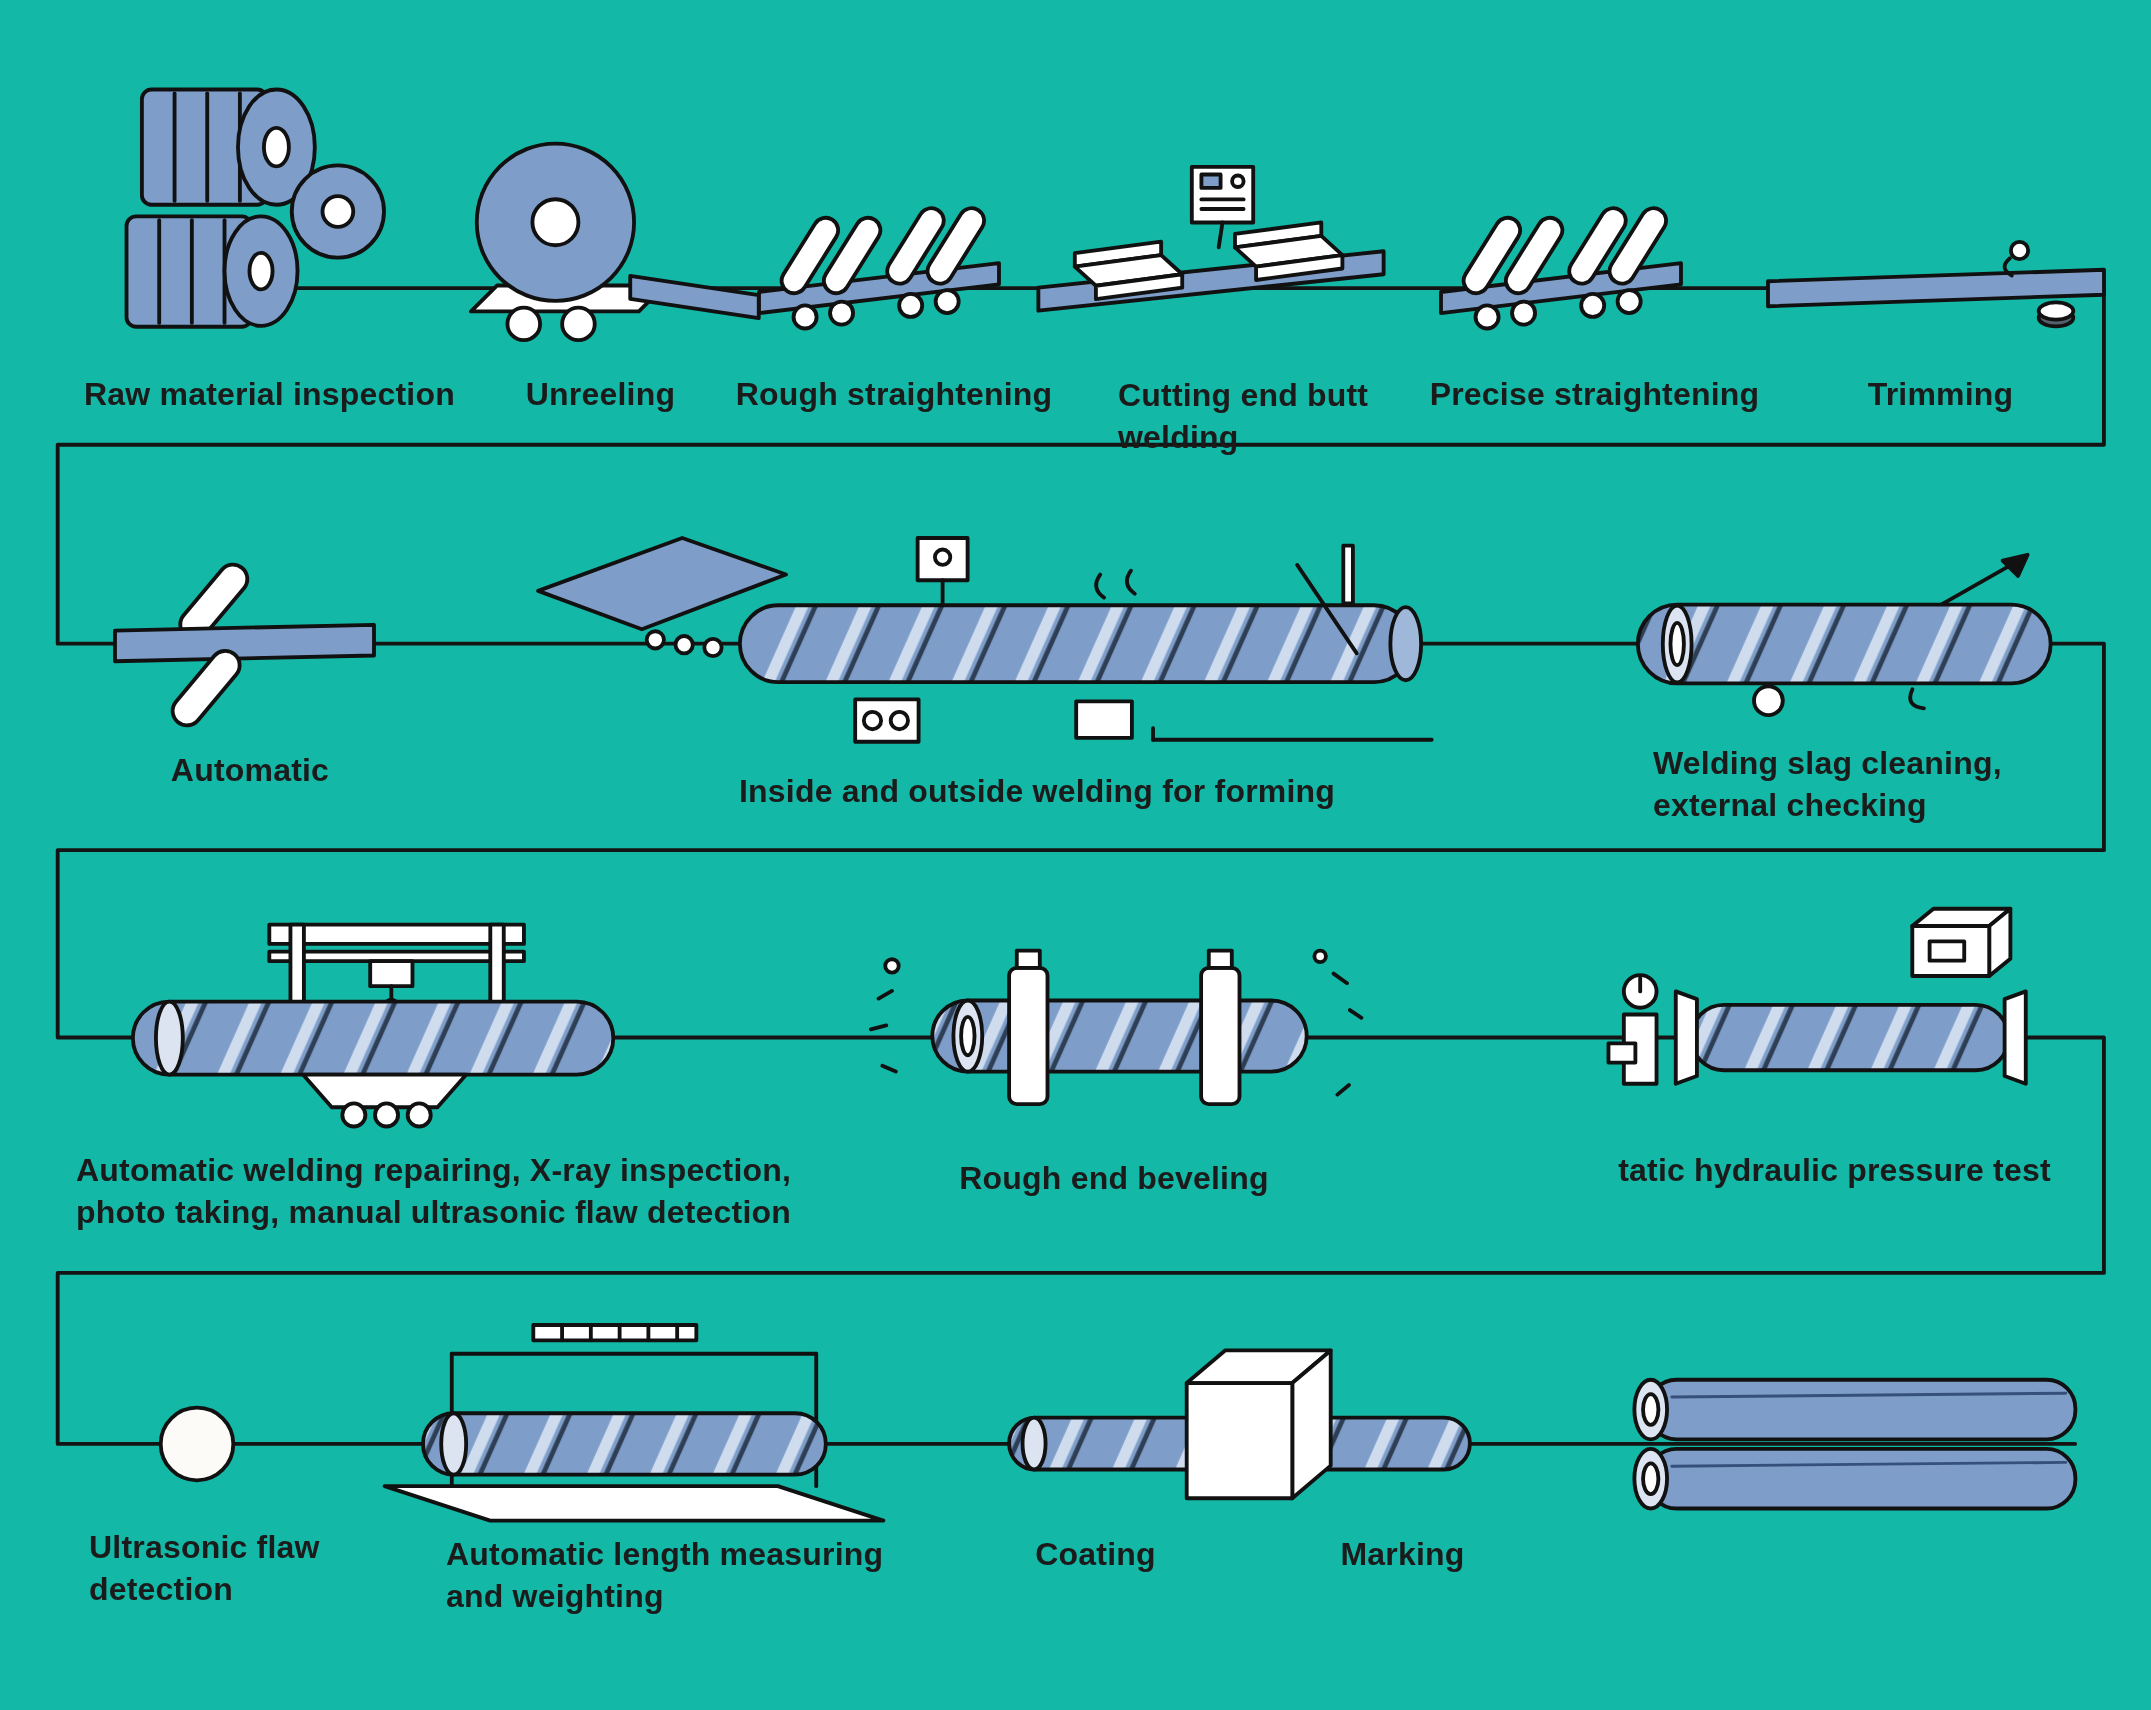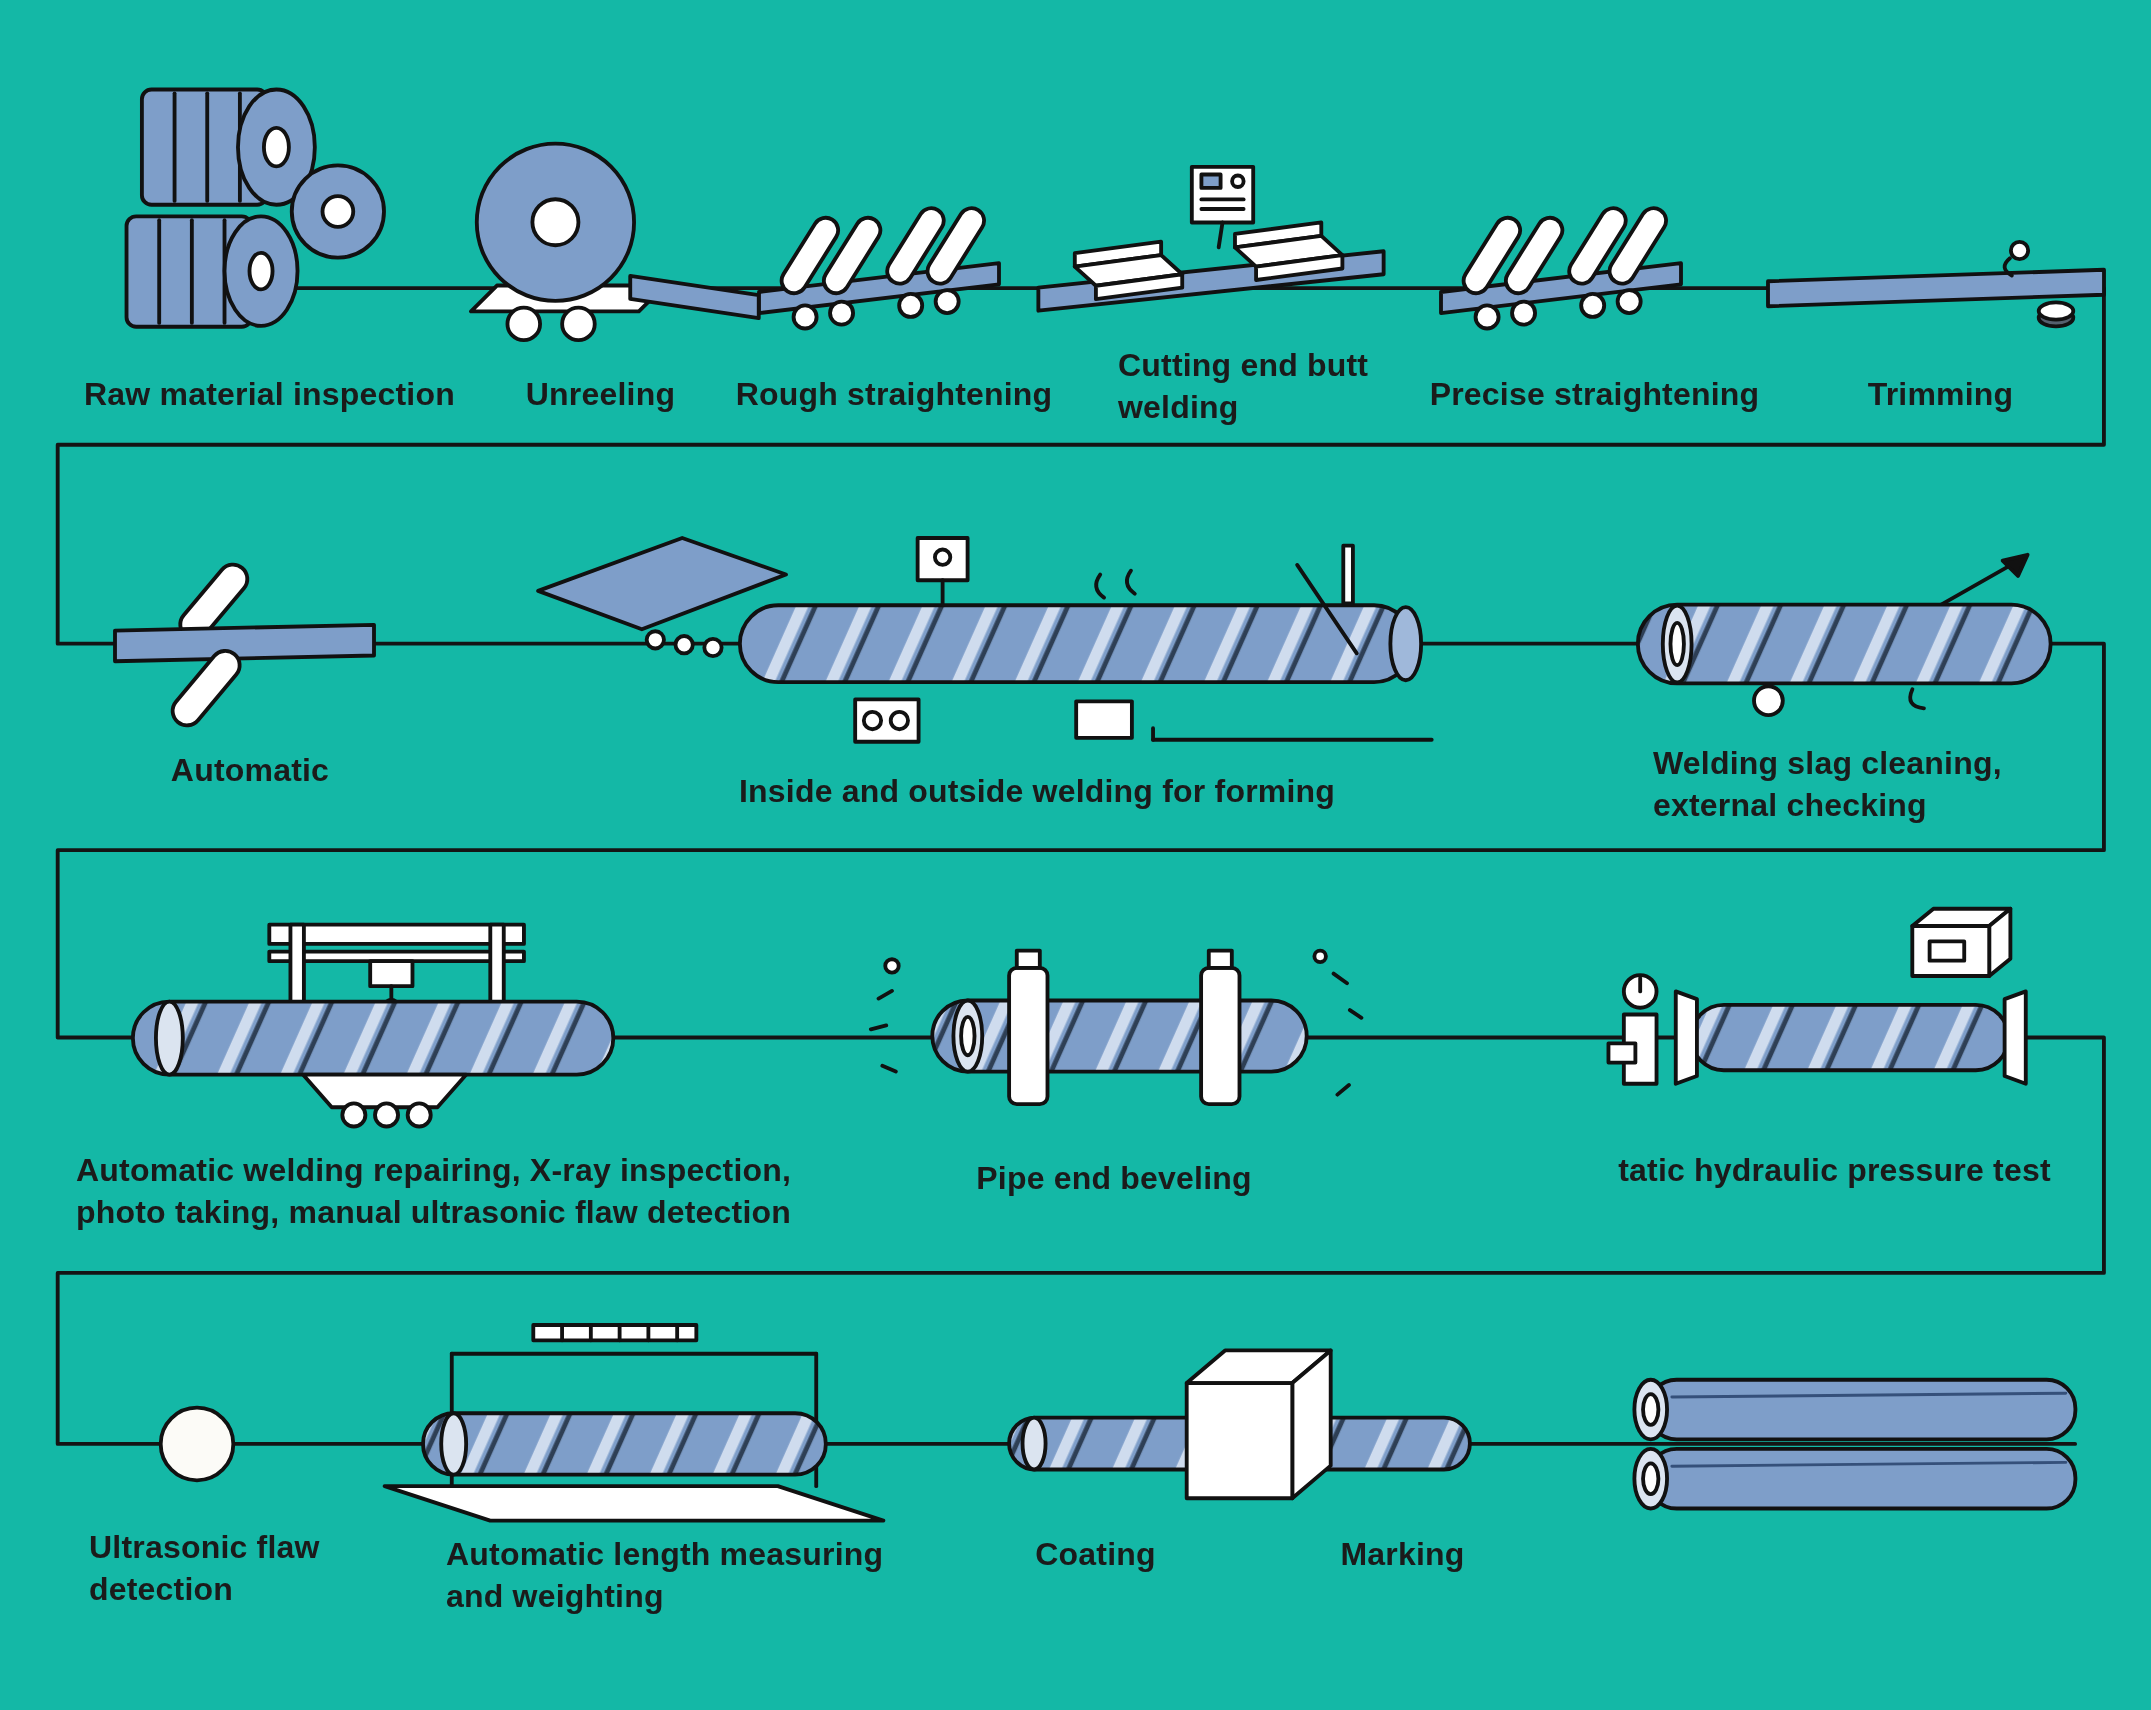--- a/index.html
+++ b/index.html
@@ -296,33 +296,33 @@
       <rect x="55" y="82" width="445" height="62" rx="30" fill="#7e9ec9"></rect>
       <line x1="80" y1="100" x2="490" y2="96" stroke="#35507a" stroke-width="3"></line>
       <ellipse cx="58" cy="113" rx="17" ry="31" fill="#dbe4f0"></ellipse>
       <ellipse cx="58" cy="113" rx="8" ry="16" fill="#fff"></ellipse>
     </g>
   </svg>
 
   <div class="label center" style="left:58px;top:373px;width:423px">Raw material inspection</div>
   <div class="label center" style="left:490px;top:373px;width:221px">Unreeling</div>
   <div class="label center" style="left:721px;top:373px;width:346px">Rough straightening</div>
-  <div class="label" style="left:1118px;top:344px;width:307px">Cutting end butt
+  <div class="label" style="left:1118px;top:374px;width:307px">Cutting end butt
 welding</div>
   <div class="label center" style="left:1412px;top:373px;width:365px">Precise straightening</div>
   <div class="label center" style="left:1825px;top:373px;width:231px">Trimming</div>
 
   <div class="label center" style="left:125px;top:749px;width:250px">Automatic</div>
   <div class="label center" style="left:672px;top:770px;width:730px">Inside and outside welding for forming</div>
   <div class="label" style="left:76px;top:1149px;width:769px">Automatic welding repairing, X-ray inspection,
 photo taking, manual ultrasonic flaw detection</div>
 
   <div class="label" style="left:1653px;top:742px;width:423px">Welding slag cleaning,
 external checking</div>
-  <div class="label center" style="left:941px;top:1157px;width:346px">Pipe end beveling</div>
+  <div class="label center" style="left:941px;top:1157px;width:346px">Rough end beveling</div>
   <div class="label" style="left:89px;top:1526px;width:288px">Ultrasonic flaw
 detection</div>
 
   <div class="label center" style="left:1604px;top:1149px;width:461px">tatic hydraulic pressure test</div>
   <div class="label" style="left:446px;top:1533px;width:500px">Automatic length measuring
 and weighting</div>
   <div class="label center" style="left:1009px;top:1533px;width:173px">Coating</div>
   <div class="label center" style="left:1316px;top:1533px;width:173px">Marking</div>
 
 </div>

